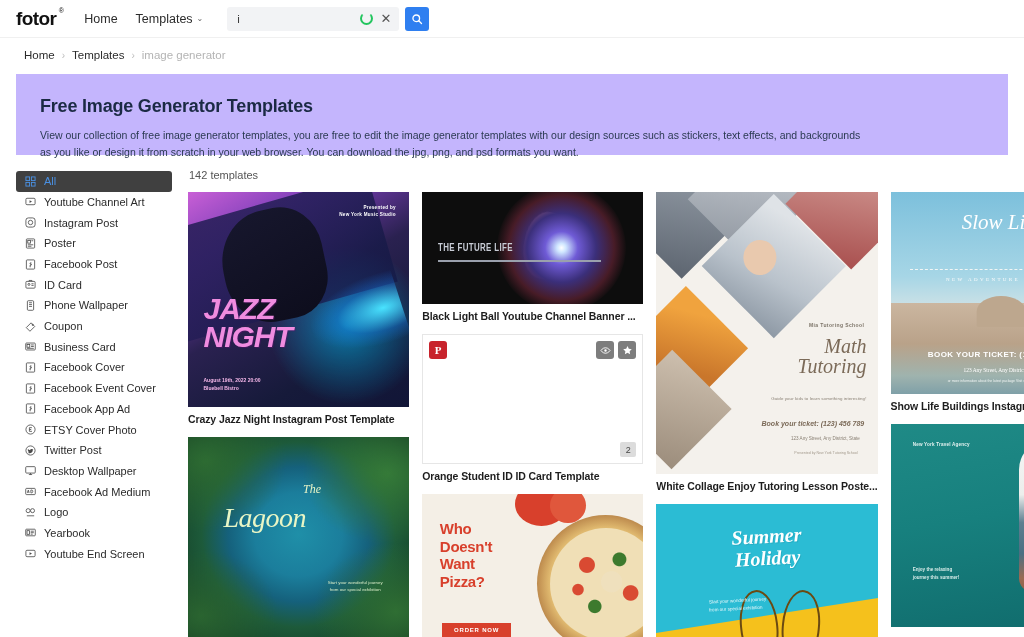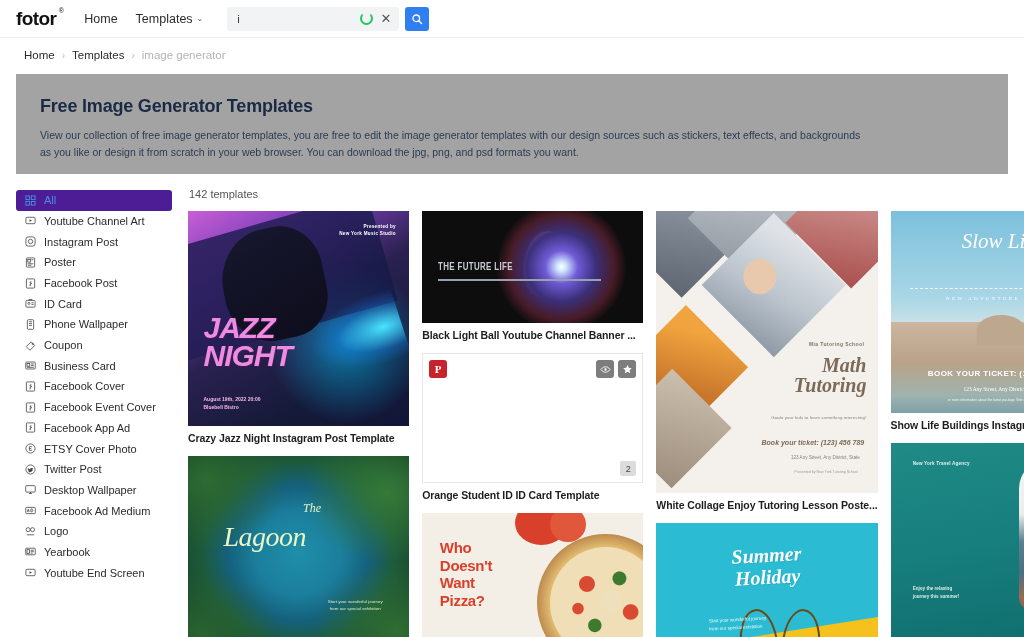--- a/index.html
+++ b/index.html
@@ -99,23 +99,23 @@
     font-size: 11.5px;
     margin-top: 6px;
   }
   .bc-link { color: #2b2b2b; cursor: pointer; }
   .bc-sep { color: #bdbdbd; margin: 0 7px; font-size: 10px; }
   .bc-current { color: #b4b4b4; }
 
   
   .banner {
     margin: 8px 16px 0 16px;
-    background: #a3a3a3;
+    background: #c4b5fd;
     padding: 22px 24px 24px 24px;
-    height: 100px;
+    height: 81px;
   }
   .banner-title {
     font-size: 18px;
     font-weight: bold;
     color: #1b2a44;
     letter-spacing: -0.2px;
     margin-bottom: 10px;
   }
   .banner-text {
     font-size: 10.5px;
@@ -142,21 +142,21 @@
     gap: 8px;
     height: 20.5px;
     padding: 0 8px;
     font-size: 11px;
     color: #2b2b2b;
     cursor: pointer;
     border-radius: 3px;
     margin-bottom: 0.2px;
   }
   .side-item.active {
-    background: #4c1d95;
+    background: #404040;
     color: #4a90e2;
   }
   .side-icon {
     width: 12px; height: 12px;
     flex: none;
     display: flex; align-items: center; justify-content: center;
     color: #4a4a4a;
   }
   .side-item.active .side-icon { color: #4a90e2; }
   .side-icon svg { display: block; }
@@ -342,21 +342,21 @@
   }
   .mt-school {
     position: absolute; right: 6%; top: 46%;
     color: #7c7468; font-size: 5px; letter-spacing: .4px;
     font-weight: bold;
   }
   .mt-title {
     position: absolute; right: 5%; top: 51%;
     color: #7b6a58; font-size: 20px;
     font-family: "Liberation Serif", serif;
-    font-style: italic; font-weight: bold;
+    font-style: italic; font-weight: normal;
     line-height: 1.02; text-align: right;
   }
   .mt-sub {
     position: absolute; right: 5%; top: 72.5%;
     color: #8a8175; font-size: 4.4px; letter-spacing: .1px;
   }
   .mt-book {
     position: absolute; right: 6%; top: 81%;
     color: #7b6a58; font-size: 7px; font-style: italic; font-weight: bold;
   }

